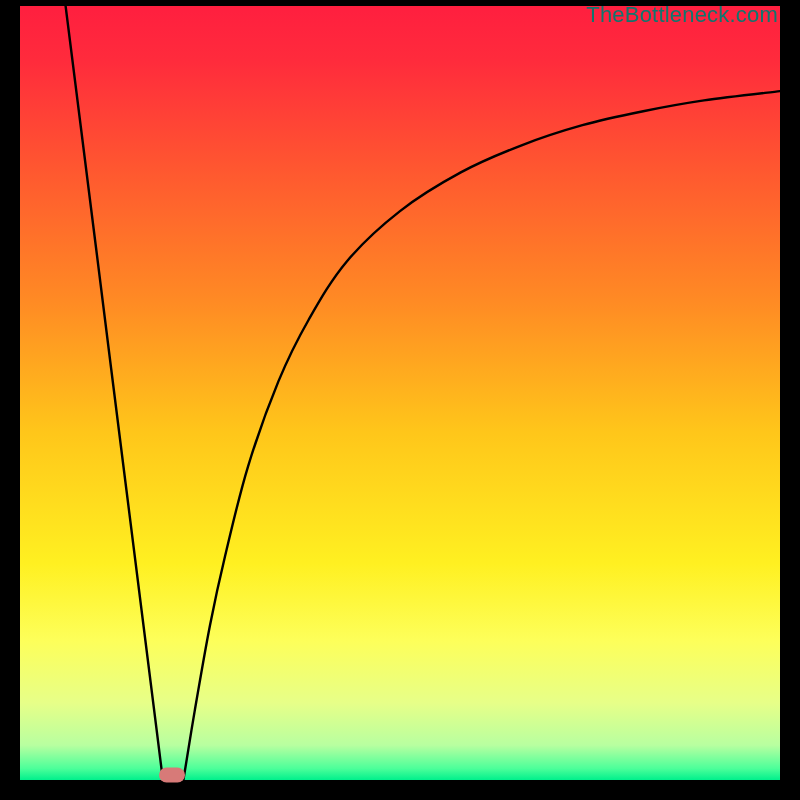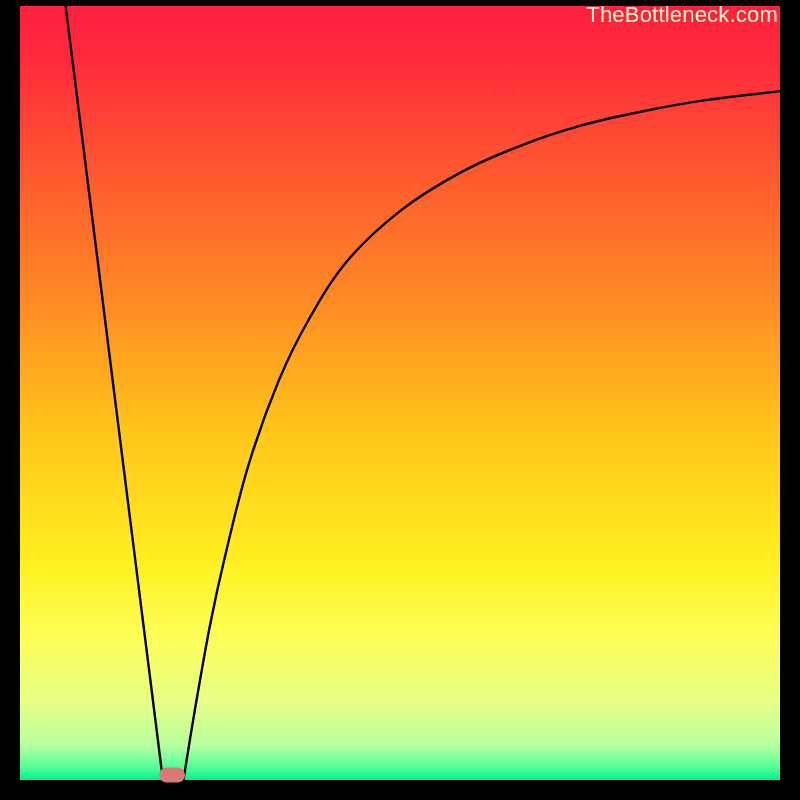--- a/index.html
+++ b/index.html
@@ -44,21 +44,21 @@
     width: 26px;
     height: 15px;
     background: #d77a78;
     border-radius: 8px;
     transform: translate(-50%, -50%);
   }
   .watermark {
     position: absolute;
     top: 2px;
     right: 22px;
-    color: #fef9c3;
+    color: #0f766e;
     font-size: 22px;
     letter-spacing: 0.2px;
     font-weight: 500;
   }
 </style>
 </head>
 <body>
 
 <div class="stage">
 

